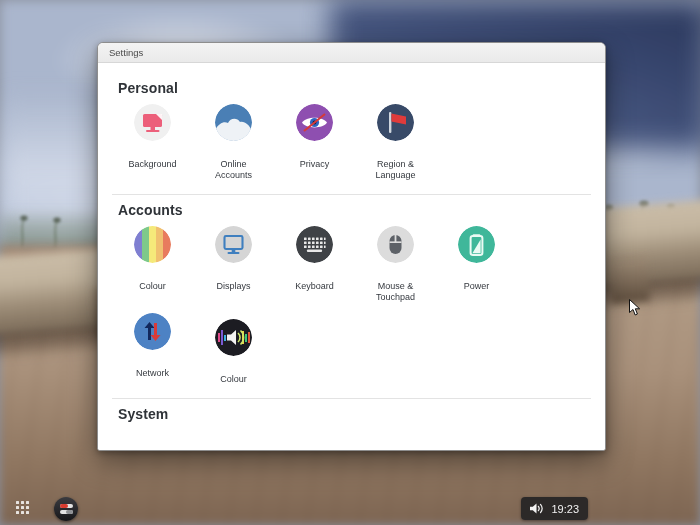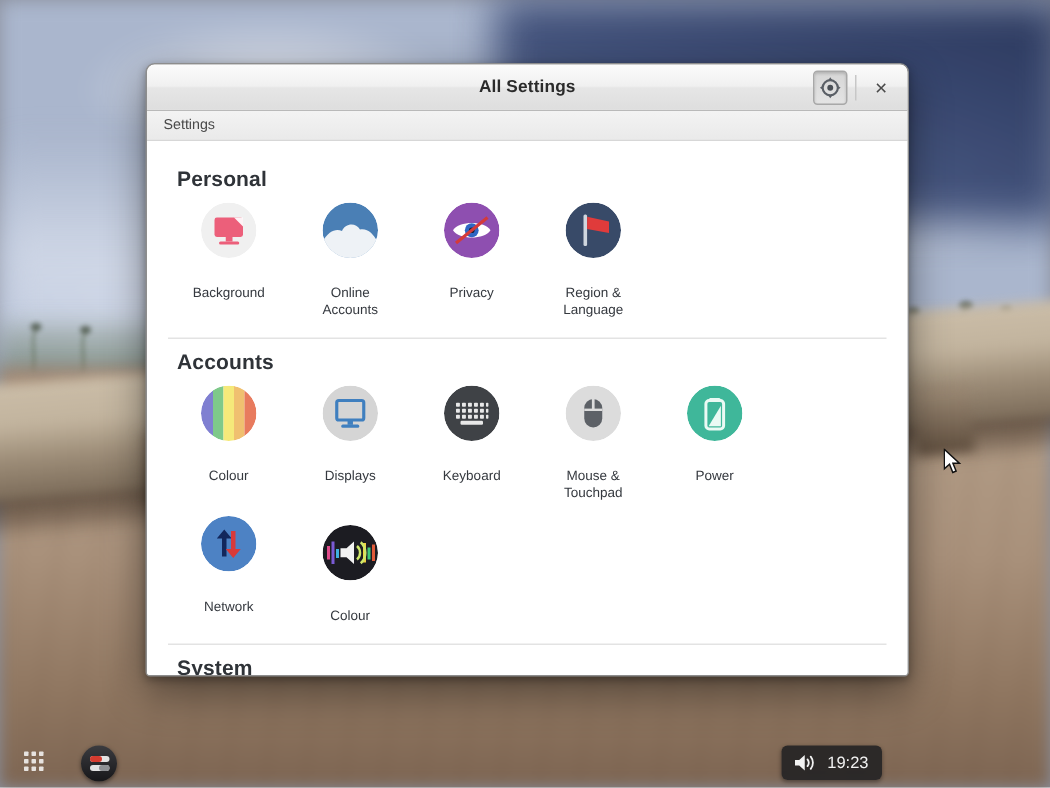--- a/index.html
+++ b/index.html
@@ -194,36 +194,20 @@
   </svg>
   <div class="deck"></div>
   <div class="bench-shadow"></div>
   <div class="bench"></div>
   <div class="bench-leg" style="left:95px; top:288px; width:40px; height:46px; transform:rotate(-4.6deg);"></div>
   <div class="bench-leg" style="left:610px; top:258px; width:38px; height:44px; transform:rotate(-4.6deg);"></div>
 </div>
 
 <div id="window">
 
-  <div class="titlebar">
-    <div class="win-title">All Settings</div>
-    <div class="tb-right">
-      <div class="tb-btn pressed">
-        <svg width="15" height="15" viewBox="0 0 16 16">
-          <circle cx="8" cy="8" r="5.4" fill="none" stroke="#5a5f66" stroke-width="1.5"></circle>
-          <circle cx="8" cy="8" r="2.1" fill="#4a4f56"></circle>
-          <path d="M8 0.6 L9.3 2.4 L6.7 2.4 Z M8 15.4 L6.7 13.6 L9.3 13.6 Z M0.6 8 L2.4 6.7 L2.4 9.3 Z M15.4 8 L13.6 9.3 L13.6 6.7 Z" fill="#5a5f66"></path>
-        </svg>
-      </div>
-      <div class="tb-sep"></div>
-      <div class="tb-btn">
-        <span class="tb-close">×</span>
-      </div>
-    </div>
-  </div>
 
   <div class="toolbar">
     <span class="crumb">Settings</span>
   </div>
 
   <div class="panel">
 
     <div class="section">
       <div class="sec-title">Personal</div>
       <div class="grid">

